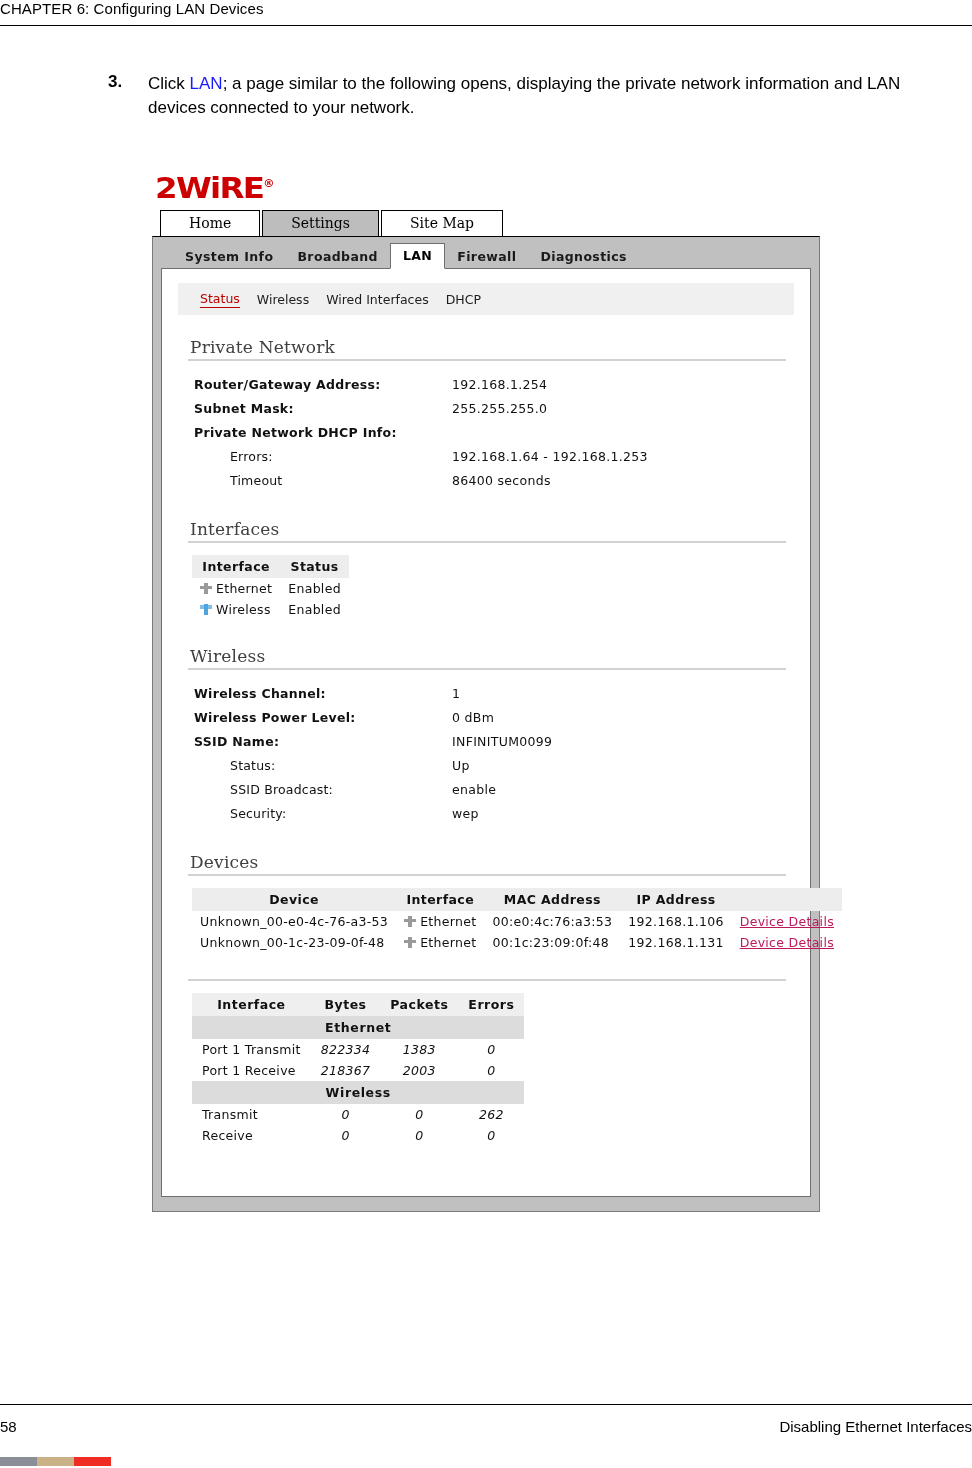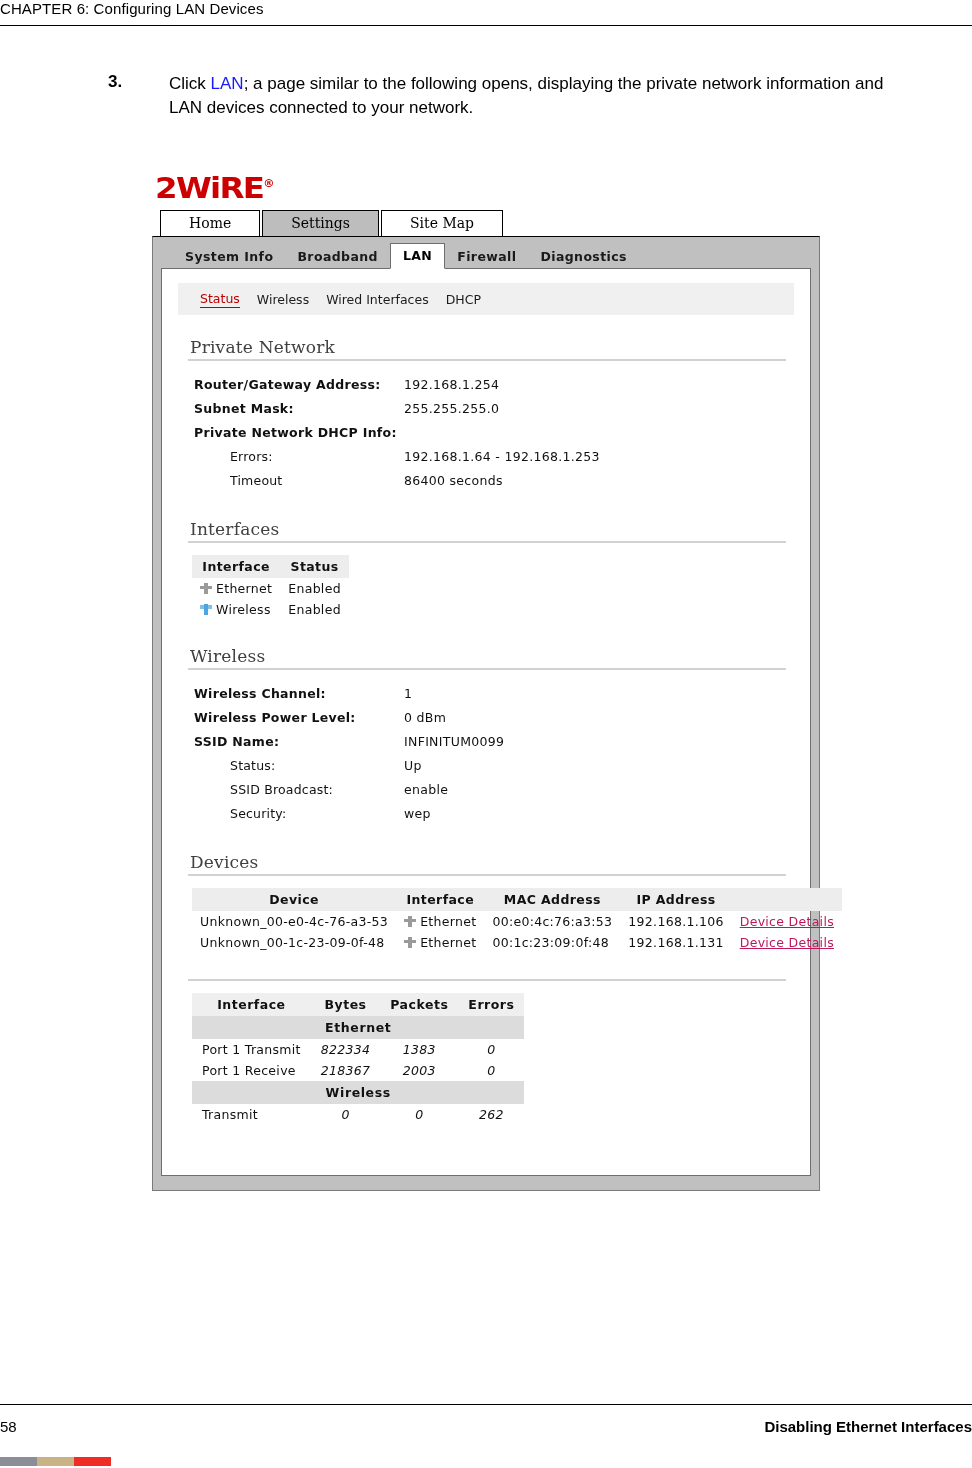--- a/index.html
+++ b/index.html
@@ -42,21 +42,21 @@
     width: 800px;
   }
   .step-num {
     position: absolute;
     left: 0px;
     top: 0px;
     font-weight: bold;
     font-size: 17px;
   }
   .step-text {
-    margin-left: 61px;
+    margin-left: 40px;
     font-size: 17px;
     line-height: 24px;
   }
   .link-blue { color: #1a1aff; }
 
   
   .shot {
     position: absolute;
     left: 152px;
     top: 166px;
@@ -212,20 +212,21 @@
   }
   .kv.sub { padding-left: 52px; }
   .kv.sub .k {
     font-weight: normal;
     width: 174px;
     letter-spacing: 0.2px;
   }
   .kv .v {
     letter-spacing: 0.3px;
     color: #111;
+    margin-left: 48px;
   }
 
   
   table.dt {
     border-collapse: collapse;
     font-family: "DejaVu Sans", sans-serif;
     font-size: 12.5px;
     margin-left: 14px;
   }
   table.dt th {
@@ -316,21 +317,20 @@
     position: absolute;
     left: 0px;
     top: 1418px;
     font-size: 15px;
   }
   .foot-title {
     position: absolute;
     right: 0px;
     top: 1418px;
     font-size: 15px;
-    font-weight: bold;
   }
   .cbar {
     position: absolute;
     left: 0px;
     top: 1457px;
     display: flex;
   }
   .cbar span { display: block; width: 37px; height: 9px; }
 </style>
 </head>
@@ -542,20 +542,26 @@
           </tr>
           <tr class="grouprow">
             <td colspan="4">Wireless</td>
           </tr>
           <tr>
             <td class="td-left">Transmit</td>
             <td class="td-center">0</td>
             <td class="td-center">0</td>
             <td class="td-center">262</td>
           </tr>
+          <tr>
+            <td class="td-left">Receive</td>
+            <td class="td-center">0</td>
+            <td class="td-center">0</td>
+            <td class="td-center">0</td>
+          </tr>
         </tbody>
           </table>
       </div>
 
     </div>
   </div>
 </div>
 
 <div class="foot-rule"></div>
 <div class="foot-page">58</div>

